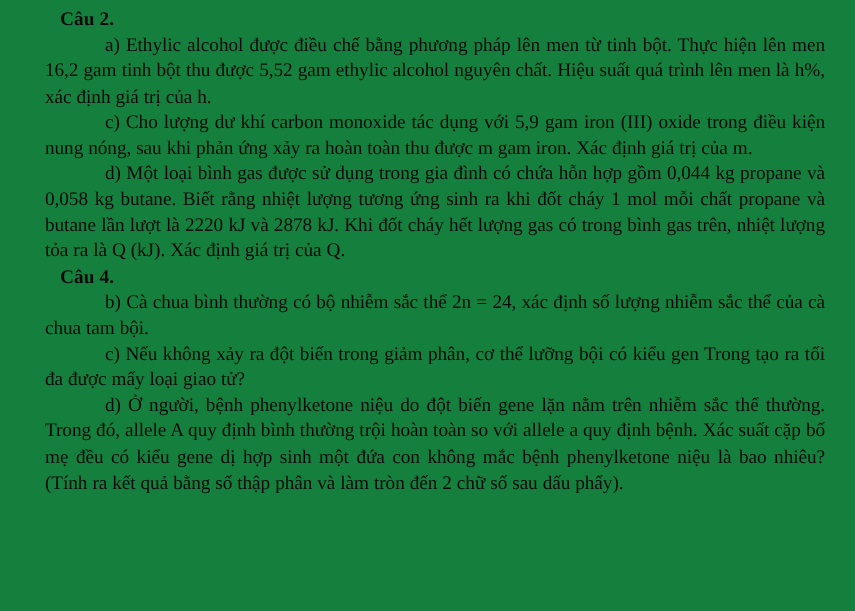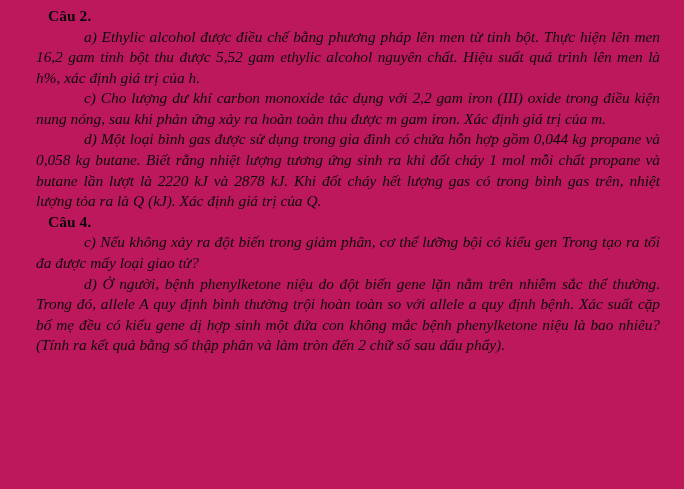--- a/index.html
+++ b/index.html
@@ -11,21 +11,21 @@
     height: 489px;
     background: #fefefe;
     font-family: "Liberation Serif", "DejaVu Serif", serif;
     color: #0a0a0a;
     overflow: hidden;
   }
   .page {
     position: relative;
     width: 684px;
     height: 489px;
-    background: #be185d;
+    background: #15803d;
     box-sizing: border-box;
     padding: 6px 24px 0 24px;
   }
   .content {
     width: 636px;
     margin: 0 auto;
     position: relative;
   }
   .heading {
     font-weight: bold;
@@ -37,21 +37,20 @@
   .para {
     font-size: 15.4px;
     line-height: 20.6px;
     text-align: justify;
     text-justify: inter-word;
     margin: 0 0 0 0;
     padding-left: 0;
     text-indent: 48px;
     letter-spacing: -0.05px;
     word-spacing: 0.2px;
-    font-style: italic;
   }
   .block {
     margin-left: 12px;
     margin-right: 0;
     width: 624px;
   }
   .sub {
     font-size: 0.72em;
     vertical-align: -0.24em;
   }
@@ -59,25 +58,26 @@
 </head>
 <body>
 
 <div class="page">
   <div class="content">
 
     <div class="heading">Câu 2.</div>
 
     <div class="block">
       <p class="para">a) Ethylic alcohol được điều chế bằng phương pháp lên men từ tinh bột. Thực hiện lên men 16,2 gam tinh bột thu được 5,52 gam ethylic alcohol nguyên chất. Hiệu suất quá trình lên men là h%, xác định giá trị của h.</p>
-      <p class="para">c) Cho lượng dư khí carbon monoxide tác dụng với 2,2 gam iron (III) oxide trong điều kiện nung nóng, sau khi phản ứng xảy ra hoàn toàn thu được m gam iron. Xác định giá trị của m.</p>
+      <p class="para">c) Cho lượng dư khí carbon monoxide tác dụng với 5,9 gam iron (III) oxide trong điều kiện nung nóng, sau khi phản ứng xảy ra hoàn toàn thu được m gam iron. Xác định giá trị của m.</p>
       <p class="para">d) Một loại bình gas được sử dụng trong gia đình có chứa hỗn hợp gồm 0,044 kg propane và 0,058 kg butane. Biết rằng nhiệt lượng tương ứng sinh ra khi đốt cháy 1 mol mỗi chất propane và butane lần lượt là 2220 kJ và 2878 kJ. Khi đốt cháy hết lượng gas có trong bình gas trên, nhiệt lượng tỏa ra là Q (kJ). Xác định giá trị của Q.</p>
     </div>
 
     <div class="heading">Câu 4.</div>
 
     <div class="block">
+      <p class="para">b) Cà chua bình thường có bộ nhiễm sắc thể 2n = 24, xác định số lượng nhiễm sắc thể của cà chua tam bội.</p>
       <p class="para">c) Nếu không xảy ra đột biến trong giảm phân, cơ thể lưỡng bội có kiểu gen Trong tạo ra tối đa được mấy loại giao tử?</p>
       <p class="para">d) Ở người, bệnh phenylketone niệu do đột biến gene lặn nằm trên nhiễm sắc thể thường. Trong đó, allele A quy định bình thường trội hoàn toàn so với allele a quy định bệnh. Xác suất cặp bố mẹ đều có kiểu gene dị hợp sinh một đứa con không mắc bệnh phenylketone niệu là bao nhiêu? (Tính ra kết quả bằng số thập phân và làm tròn đến 2 chữ số sau dấu phẩy).</p>
     </div>
 
   </div>
 </div>
 
 </body></html>

